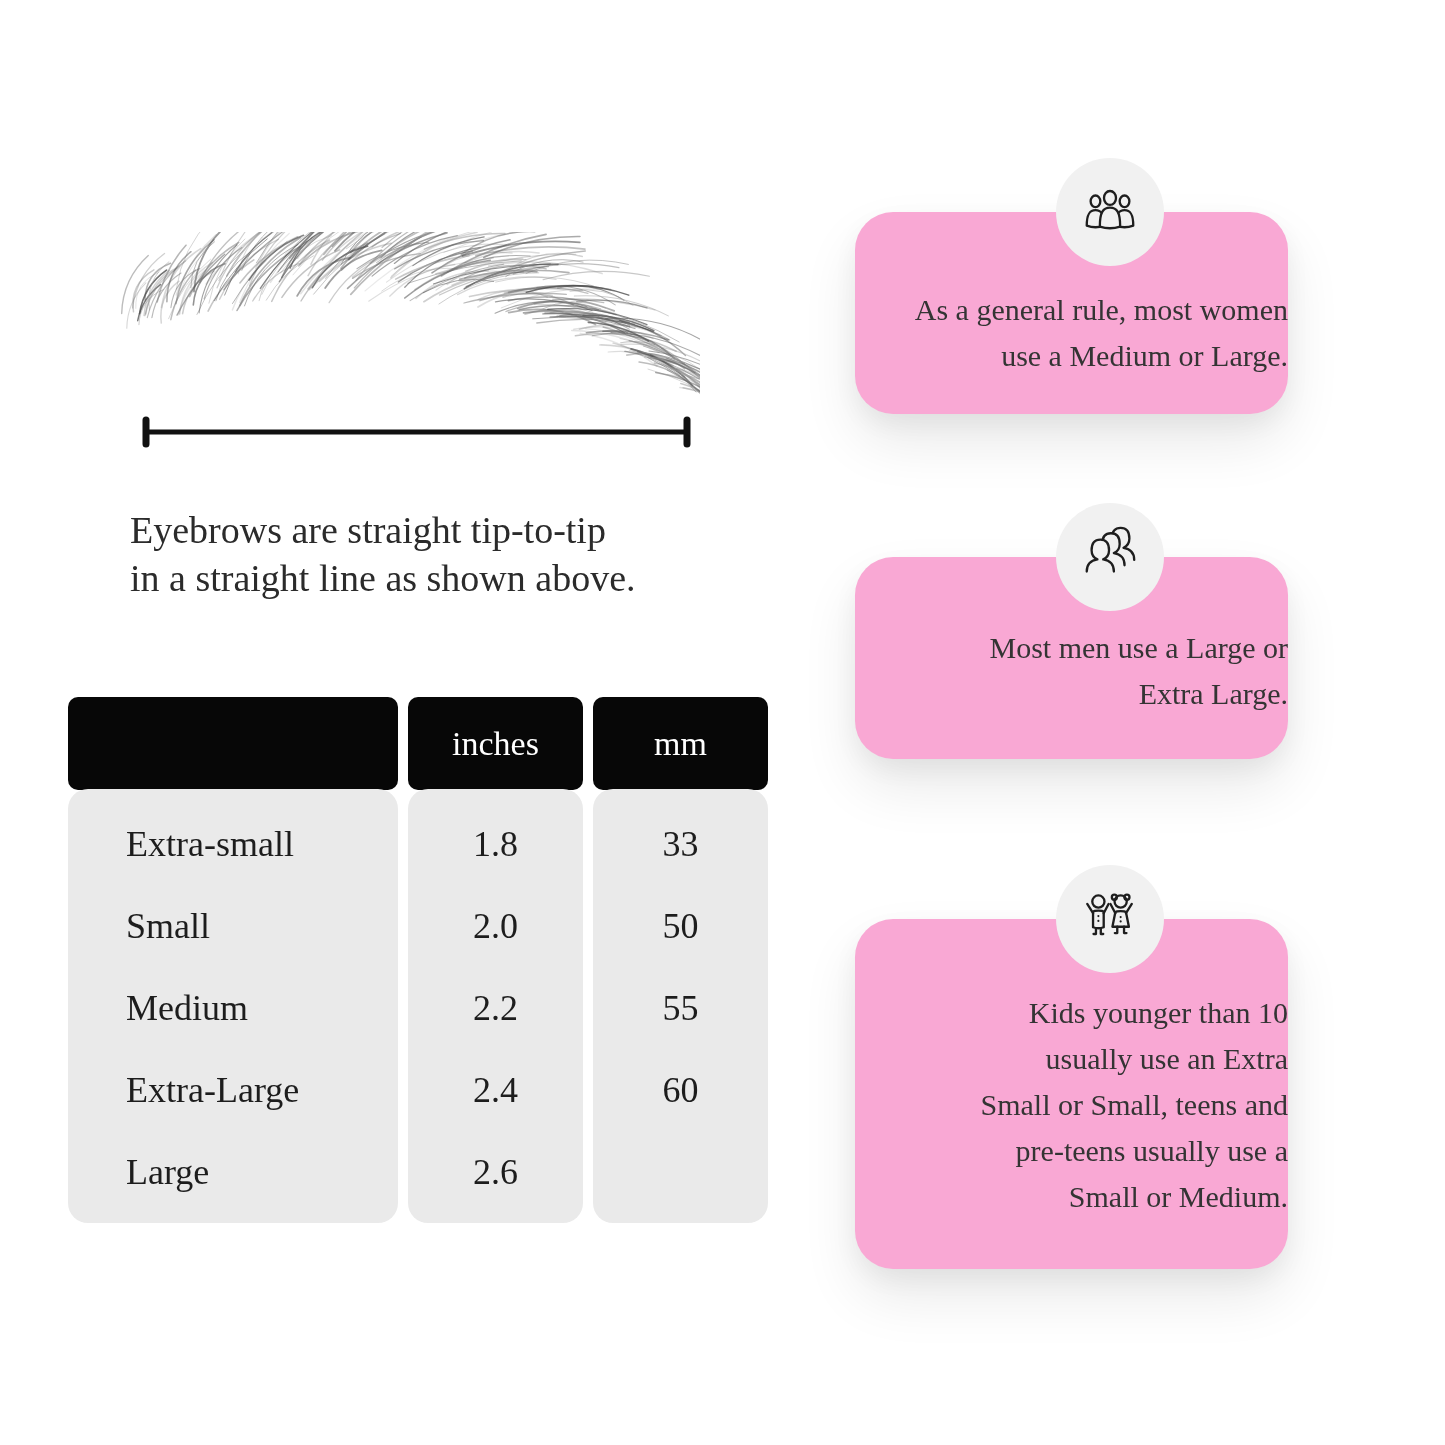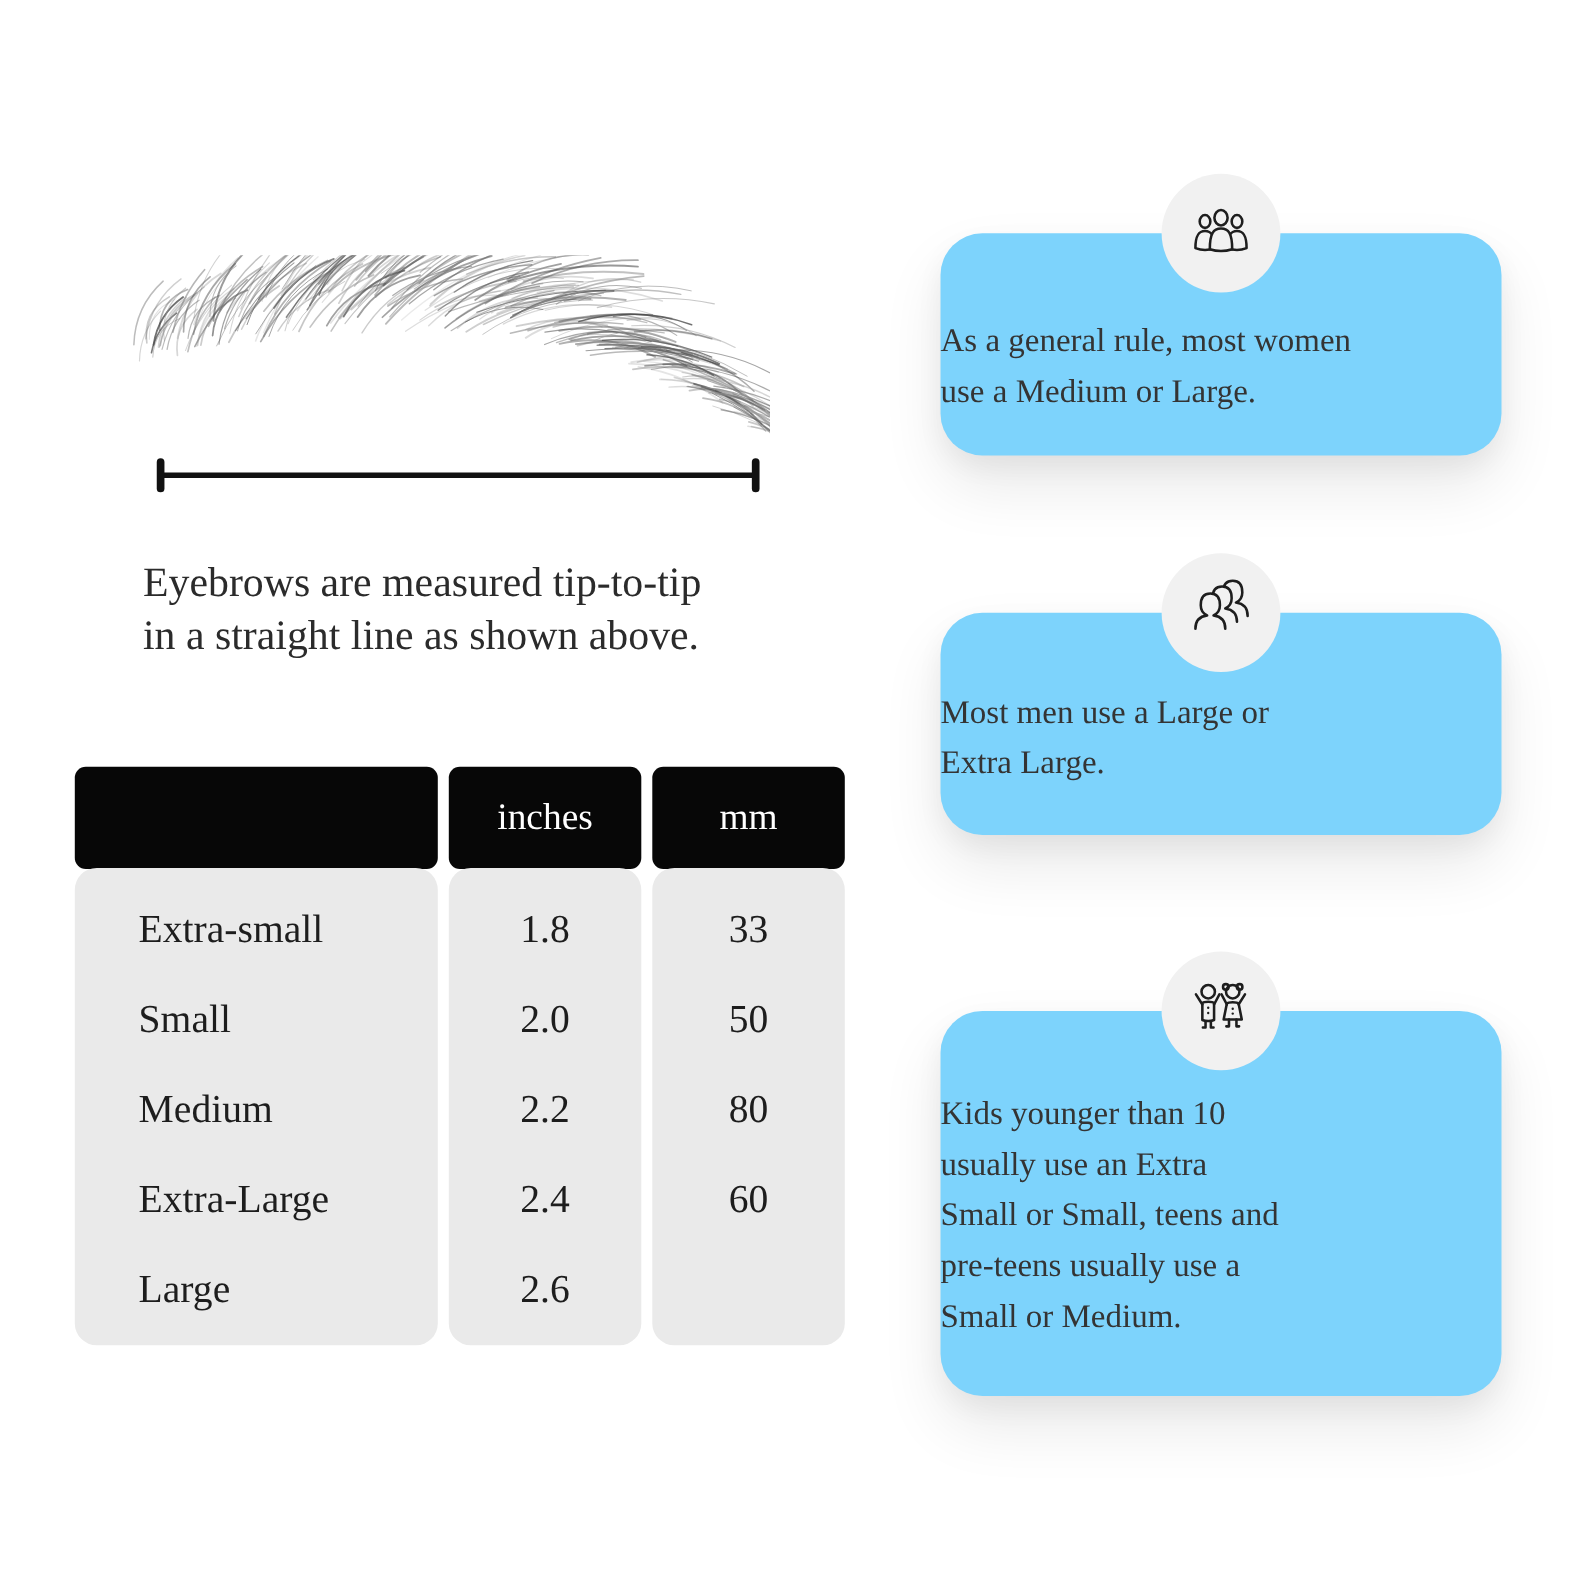--- a/index.html
+++ b/index.html
@@ -75,26 +75,26 @@
     font-size: 36px;
     color: #1d1d1d;
   }
   .t-col.c1 .t-cell { padding-left: 58px; }
   .t-col.c2 .t-cell, .t-col.c3 .t-cell { justify-content: center; }
 
   
   .card {
     position: absolute;
     left: 855px;
-    width: 510px;
-    background: #7dd3fc;
+    width: 433px;
+    background: #f9a8d4;
     border-radius: 38px;
     box-shadow: 0 10px 24px rgba(0,0,0,0.05), 0 28px 56px rgba(0,0,0,0.09);
     box-sizing: border-box;
-    text-align: left;
+    text-align: right;
   }
   .card-1 { top: 212px; height: 202px; padding-top: 75px; }
   .card-2 { top: 557px; height: 202px; padding-top: 68px; }
   .card-3 { top: 919px; height: 350px; padding-top: 71px; }
   .card-line {
     font-size: 30px;
     line-height: 46px;
     color: #343434;
   }
   .badge {
@@ -394,21 +394,21 @@
       </g>
   </svg>
 
   <svg class="measure-svg" viewBox="0 0 575 44" aria-hidden="true">
     <line x1="16" y1="22" x2="557" y2="22" stroke="#111111" stroke-width="5"></line>
     <line x1="16" y1="10" x2="16" y2="34" stroke="#111111" stroke-width="7" stroke-linecap="round"></line>
     <line x1="557" y1="10" x2="557" y2="34" stroke="#111111" stroke-width="7" stroke-linecap="round"></line>
   </svg>
 
   <div class="caption">
-    <div>Eyebrows are measured tip-to-tip</div>
+    <div>Eyebrows are straight tip-to-tip</div>
     <div>in a straight line as shown above.</div>
   </div>
 
   <div class="tbl-header">
     <div class="th c1"></div>
     <div class="th c2">inches</div>
     <div class="th c3">mm</div>
   </div>
 
   <div class="tbl-body">
@@ -422,21 +422,21 @@
     <div class="t-col c2">
       <div class="t-cell">1.8</div>
       <div class="t-cell">2.0</div>
       <div class="t-cell">2.2</div>
       <div class="t-cell">2.4</div>
       <div class="t-cell">2.6</div>
     </div>
     <div class="t-col c3">
       <div class="t-cell">33</div>
       <div class="t-cell">50</div>
-      <div class="t-cell">80</div>
+      <div class="t-cell">55</div>
       <div class="t-cell">60</div>
     </div>
   </div>
 
   <div class="card card-1">
     <div class="card-line">As a general rule, most women</div>
     <div class="card-line">use a Medium or Large.</div>
   </div>
   <div class="badge badge-1">
     <svg viewBox="0 0 64 64" aria-hidden="true">

